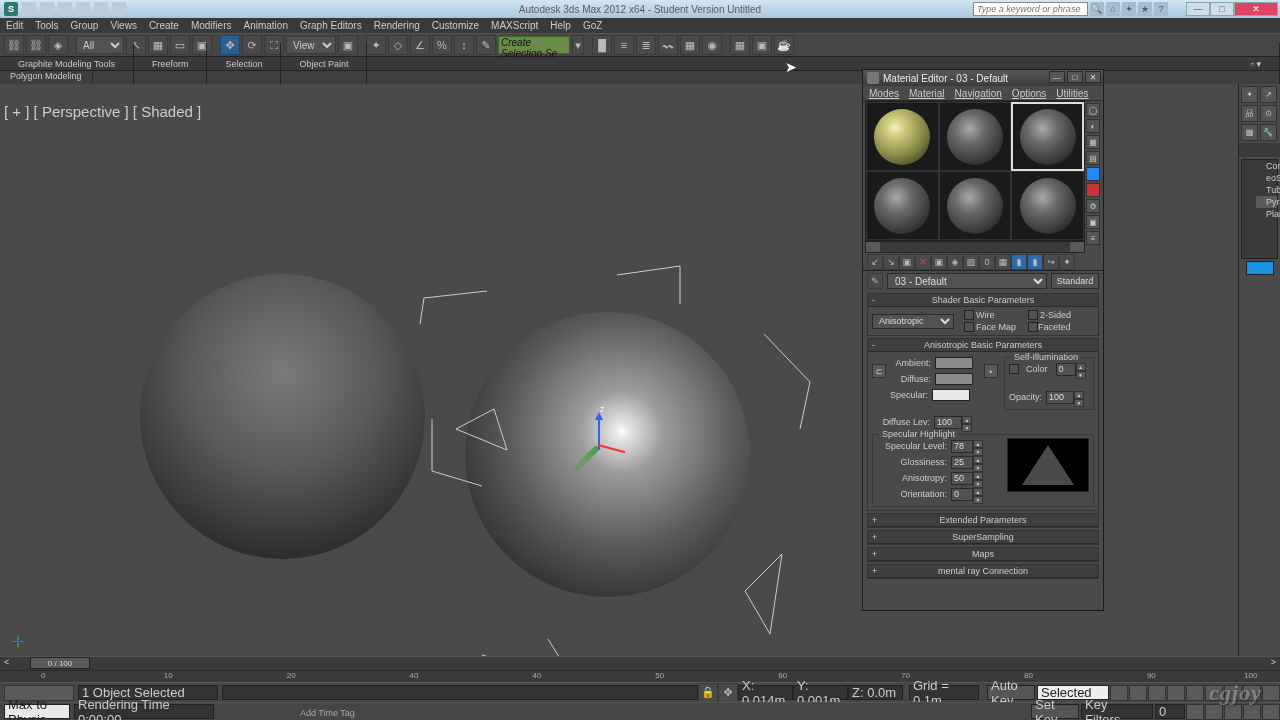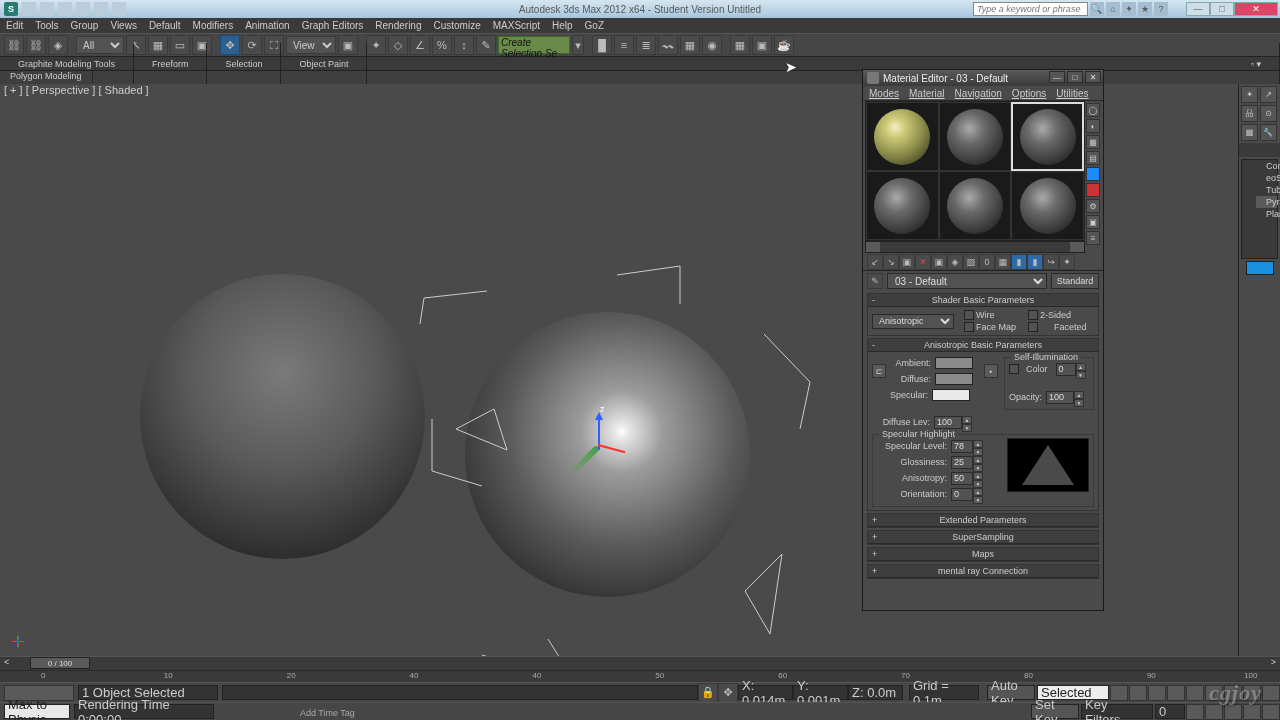--- a/index.html
+++ b/index.html
@@ -32,21 +32,21 @@
 
 
 .ribbon-tabs { height: 14px; background: #3a3a3a; display: flex; align-items: center; font-size: 9px; color: #ccc; border-bottom:1px solid #222; }
 .ribbon-tab { padding: 16px 18px; border-right: 1px solid #222; }
 .ribbon-sub { height: 13px; background: #3f3f3f; display: flex; font-size: 9px; color: #ccc; }
 .ribbon-sub-item { padding: 0 10px; border-right: 1px solid #2a2a2a; }
 
 
 .viewport-area { position: absolute; top: 84px; left: 0; right: 0; bottom: 64px; background: #4a4a4a; }
 .viewport { position: absolute; inset: 0; }
-.viewport-label { position: absolute; top: 0; left: 4px; font-size: 11px; color: #ccc; }
+.viewport-label { position: absolute; top: 19px; left: 4px; font-size: 15px; color: #ccc; }
 
 
 .sphere1 { position:absolute; width:285px; height:285px; left:140px; top:190px; border-radius:50%; background: radial-gradient(circle at 50% 35%, #7a7a7a 0%, #5a5a5a 40%, #2c2c2c 80%, #181818 100%); }
 .sphere2 { position:absolute; width:285px; height:285px; left:465px; top:228px; border-radius:50%; background: radial-gradient(circle at 55% 42%, #fff 0%, #e8e8e8 3%, #9c9c9c 18%, #5a5a5a 50%, #252525 85%, #181818 100%); }
 .gizmo-z { position:absolute; left:598px; top:330px; width:2px; height:36px; background:#3060ff; }
 .gizmo-z::before { content:""; position:absolute; top:-6px; left:-3px; border:4px solid transparent; border-bottom:8px solid #3060ff; }
 .gizmo-x { position:absolute; left:598px; top:360px; width:28px; height:2px; background:#ff3030; transform-origin:left; transform:rotate(15deg); }
 .gizmo-y { position:absolute; left:598px; top:360px; width:40px; height:6px; background:linear-gradient(90deg,#3ca03c,transparent); transform-origin:left; transform:rotate(135deg); border-radius:3px; }
 .gizmo-label { position:absolute; font-size:9px; color:#fff; }
 
@@ -156,21 +156,21 @@
       <div class="win-btn win-close">✕</div>
     </div>
   </div>
 </div>
 
 <div class="menubar">
   <span>Edit</span>
   <span>Tools</span>
   <span>Group</span>
   <span>Views</span>
-  <span>Default</span>
+  <span>Create</span>
   <span>Modifiers</span>
   <span>Animation</span>
   <span>Graph Editors</span>
   <span>Rendering</span>
   <span>Customize</span>
   <span>MAXScript</span>
   <span>Help</span>
   <span>GoZ</span>
 </div>
 
@@ -359,21 +359,21 @@
               <span>Wire</span>
             </label>
           <label style="display:flex;gap:2px;align-items:center">
               <span class="chk"></span>
               <span>2-Sided</span>
             </label>
           <label style="display:flex;gap:2px;align-items:center">
               <span class="chk"></span>
               <span>Face Map</span>
             </label>
-          <label style="display:flex;gap:16px;align-items:flex-start">
+          <label style="display:flex;gap:0;align-items:flex-start">
               <span class="chk"></span>
               <span>Faceted</span>
             </label>
         </div>
       </div>
     </div>
   </div>
 
   <div class="rollout">
     <div class="rollout-head">

